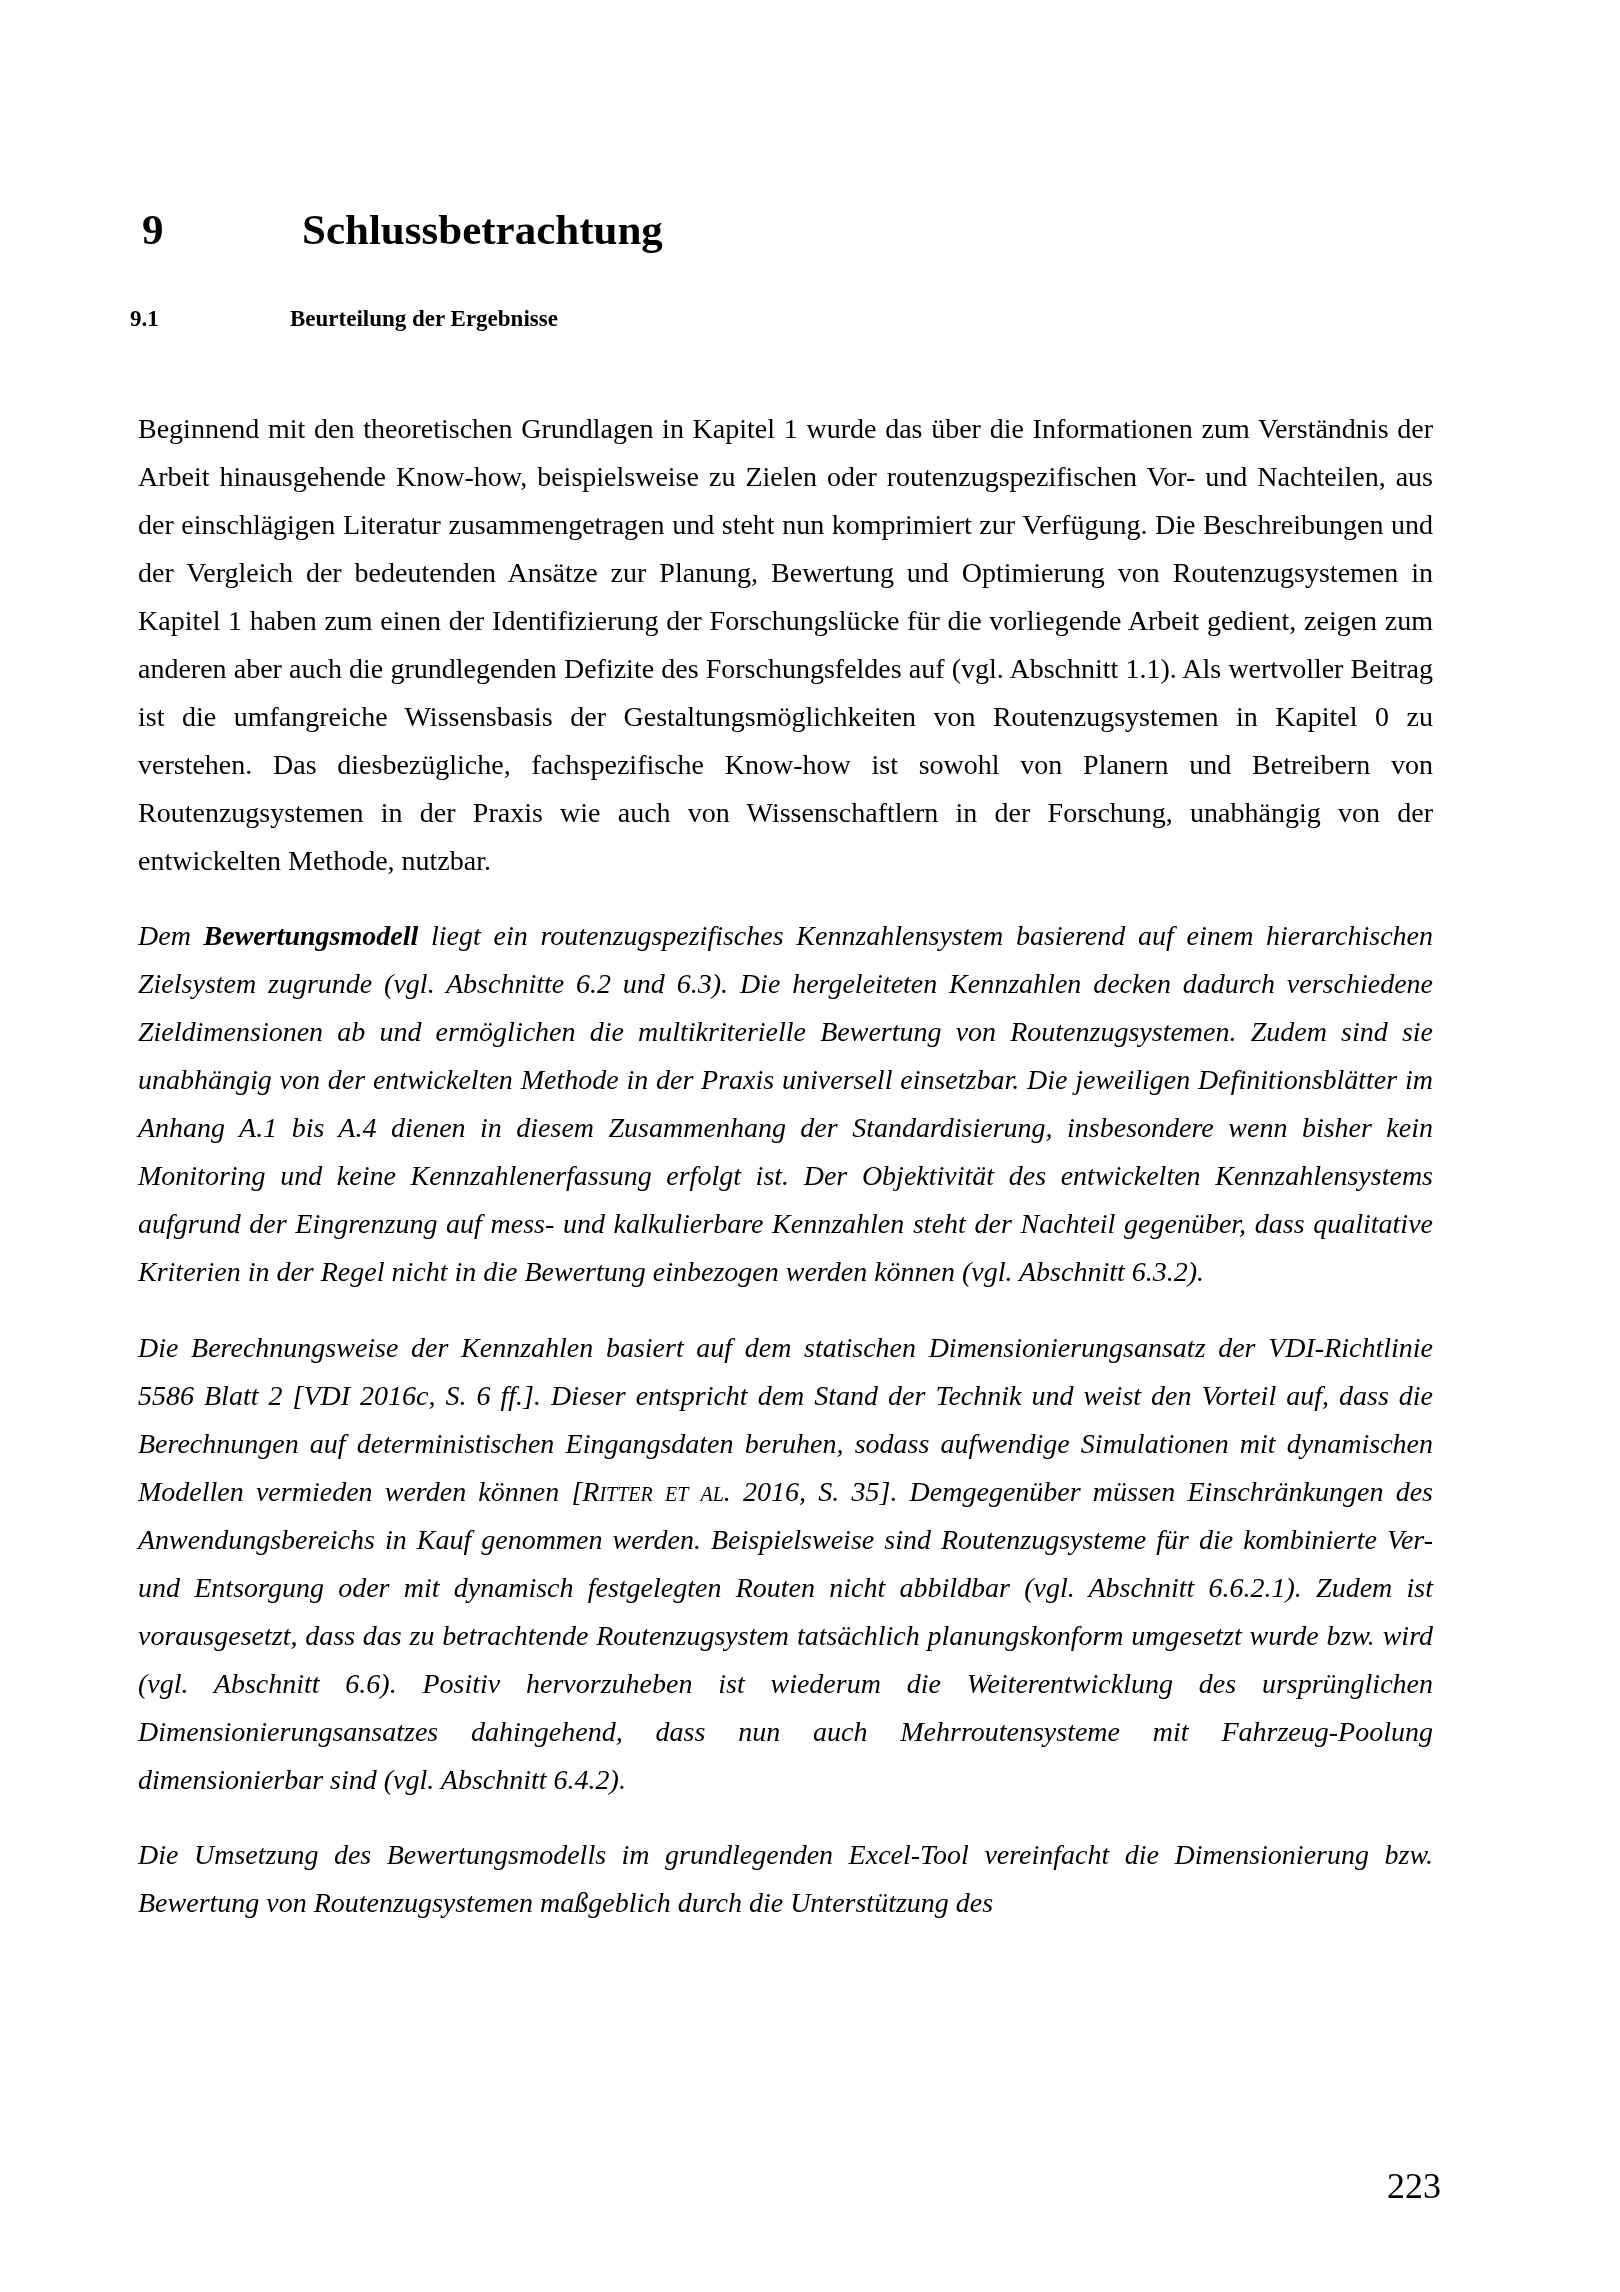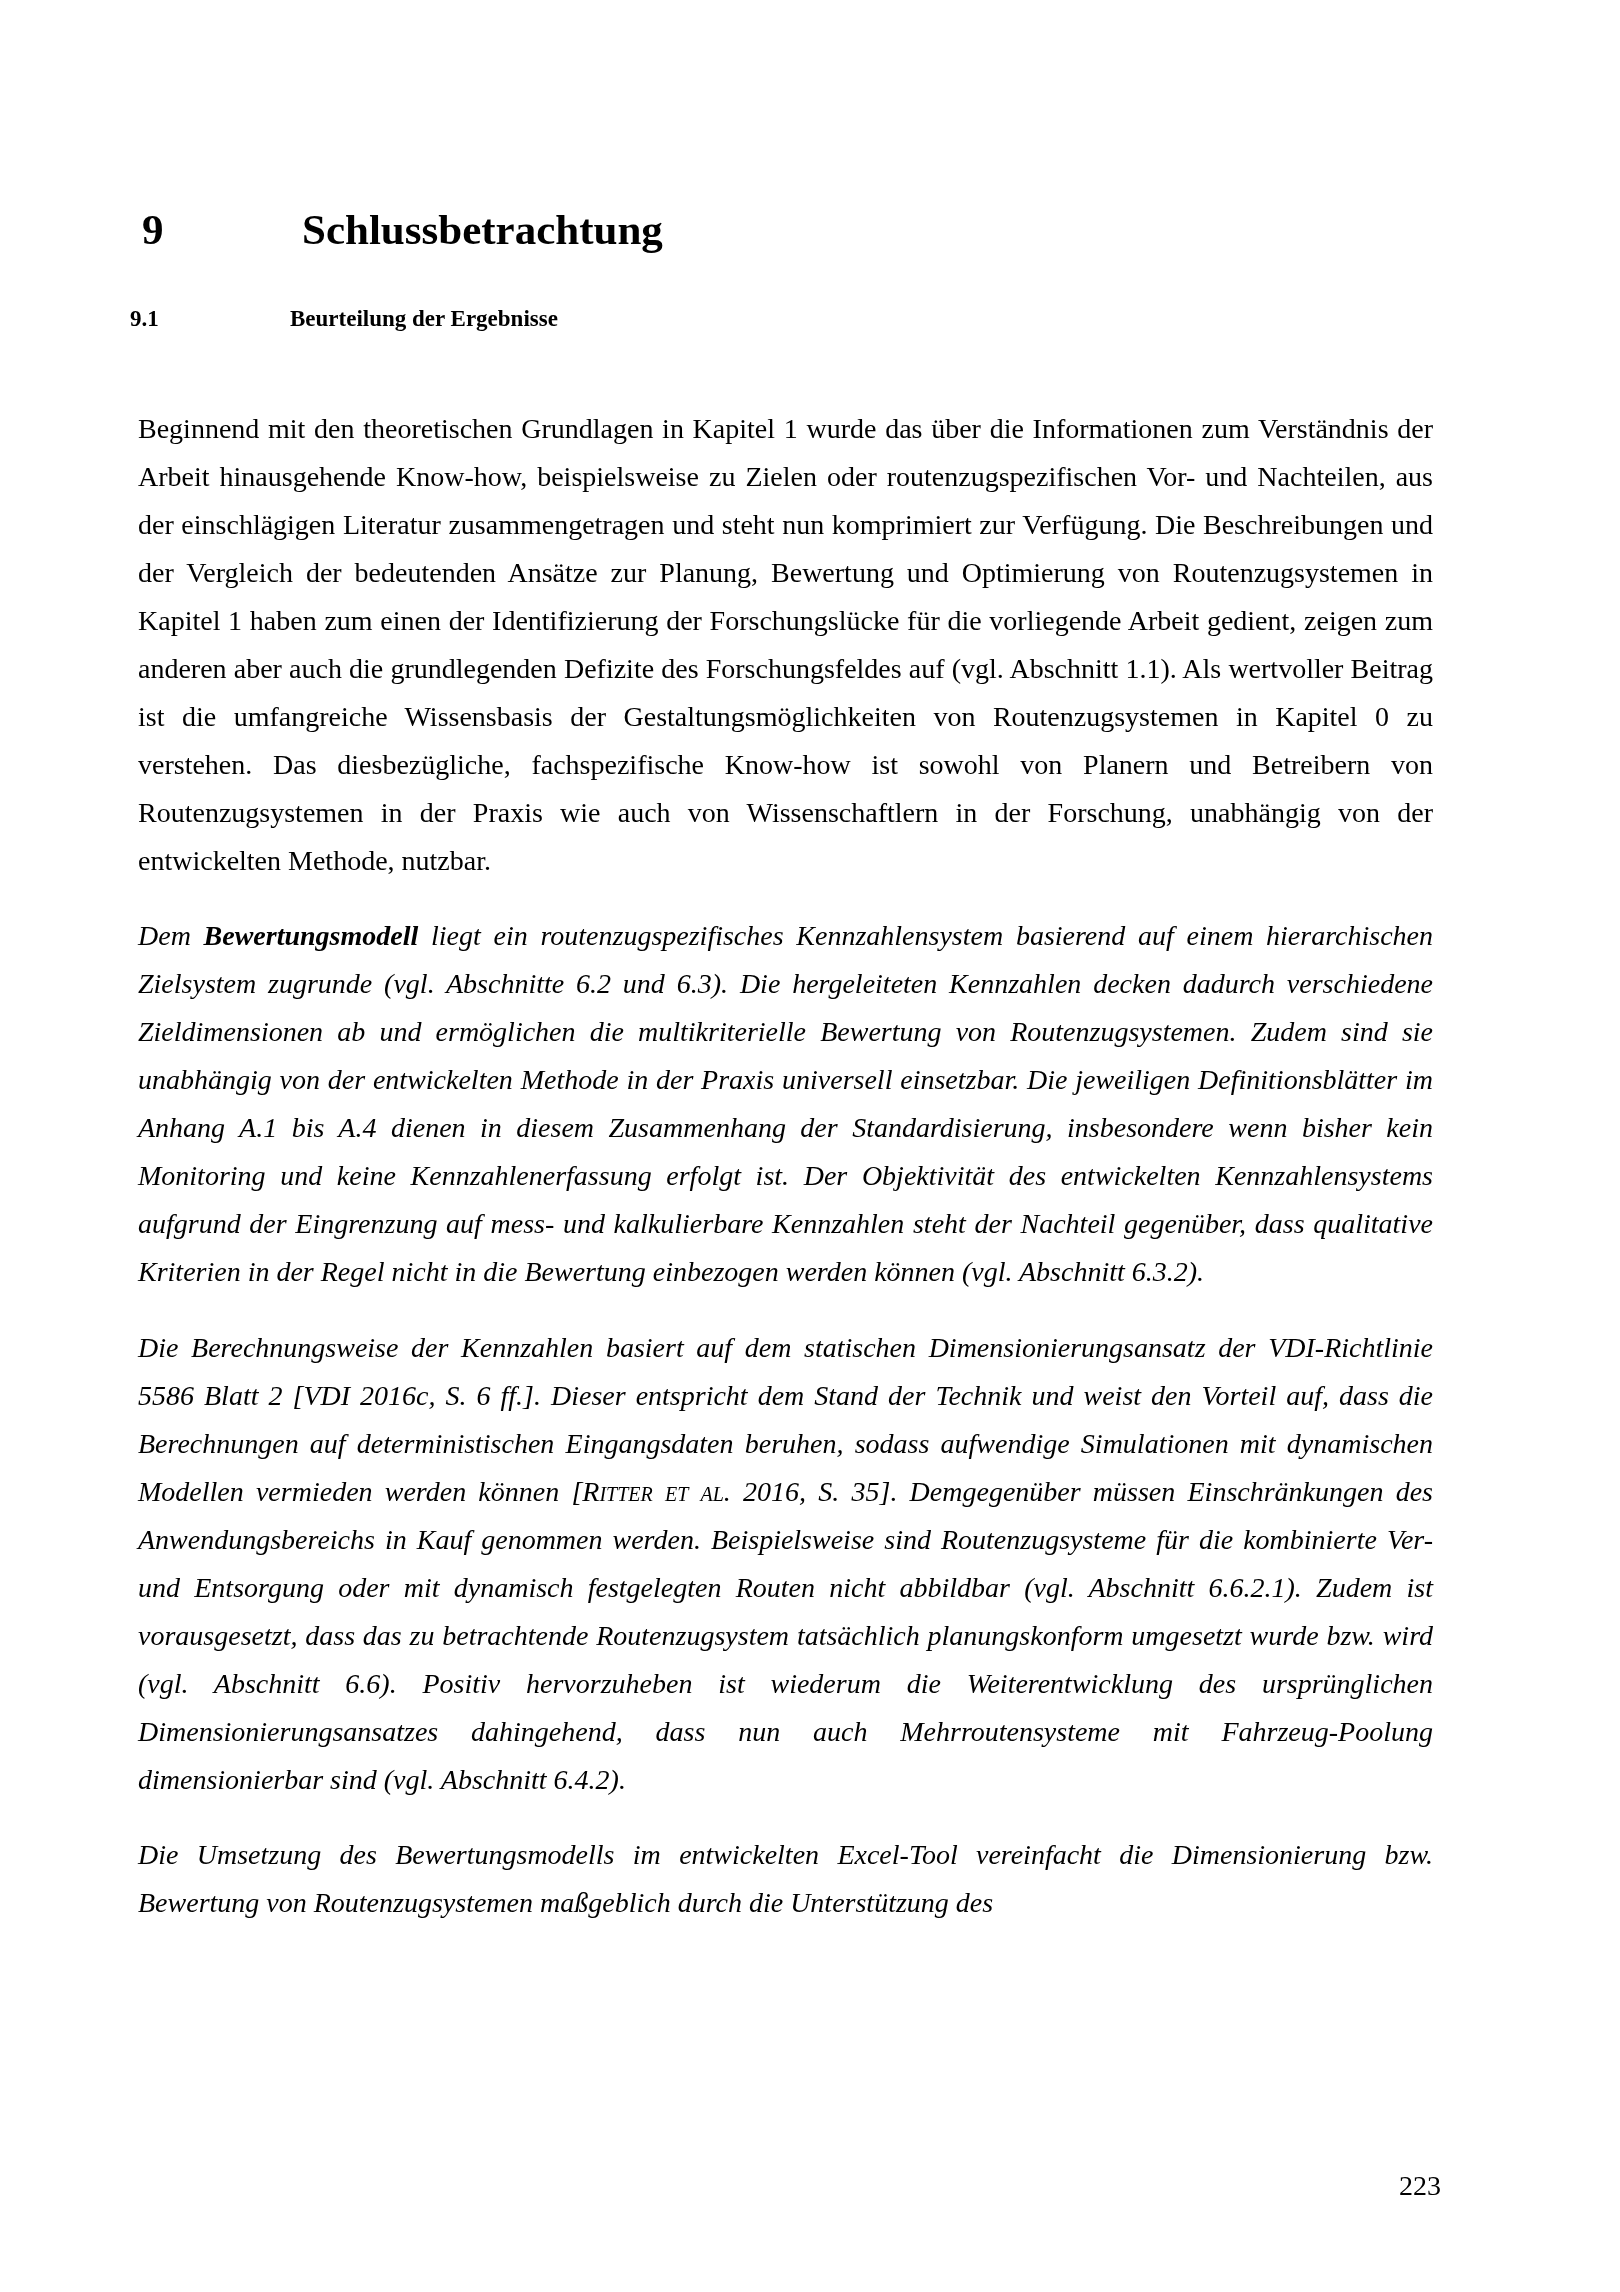--- a/index.html
+++ b/index.html
@@ -45,40 +45,40 @@
   .para { margin: 8px; }
   .para + .para { margin-top: 27.4px; font-style: italic; }
   .bold { font-weight: bold; }
   .smallcaps { font-variant: small-caps; }
   .page-number {
     position: absolute;
     top: 2162px;
     left: 130px;
     width: 1311px;
     text-align: right;
-    font-size: 28px;
+    font-size: 36px;
     line-height: 48px;
   }
 </style>
 </head>
 <body>
 
 <div class="page">
 
   <h1 class="chapter">
     <span class="num">9</span><span>Schlussbetrachtung</span>
   </h1>
 
   <h2 class="section">
     <span class="num">9.1</span><span>Beurteilung der Ergebnisse</span>
   </h2>
 
   <div class="content" id="paragraphs">
       <p class="para"><span>Beginnend mit den theoretischen Grundlagen in Kapitel 1 wurde das über die Informationen zum Verständnis der Arbeit hinausgehende Know-how, beispielsweise zu Zielen oder routenzugspezifischen Vor- und Nachteilen, aus der einschlägigen Literatur zusammengetragen und steht nun komprimiert zur Verfügung. Die Beschreibungen und der Vergleich der bedeutenden Ansätze zur Planung, Bewertung und Optimierung von Routenzugsystemen in Kapitel 1 haben zum einen der Identifizierung der Forschungslücke für die vorliegende Arbeit gedient, zeigen zum anderen aber auch die grundlegenden Defizite des Forschungsfeldes auf (vgl. Abschnitt 1.1). Als wertvoller Beitrag ist die umfangreiche Wissensbasis der Gestaltungsmöglichkeiten von Routenzugsystemen in Kapitel 0 zu verstehen. Das diesbezügliche, fachspezifische Know-how ist sowohl von Planern und Betreibern von Routenzugsystemen in der Praxis wie auch von Wissenschaftlern in der Forschung, unabhängig von der entwickelten Methode, nutzbar.</span></p>
       <p class="para"><span>Dem </span><span class="bold">Bewertungsmodell</span><span> liegt ein routenzugspezifisches Kennzahlensystem basierend auf einem hierarchischen Zielsystem zugrunde (vgl. Abschnitte 6.2 und 6.3). Die hergeleiteten Kennzahlen decken dadurch verschiedene Zieldimensionen ab und ermöglichen die multikriterielle Bewertung von Routenzugsystemen. Zudem sind sie unabhängig von der entwickelten Methode in der Praxis universell einsetzbar. Die jeweiligen Definitionsblätter im Anhang A.1 bis A.4 dienen in diesem Zusammenhang der Standardisierung, insbesondere wenn bisher kein Monitoring und keine Kennzahlenerfassung erfolgt ist. Der Objektivität des entwickelten Kennzahlensystems aufgrund der Eingrenzung auf mess- und kalkulierbare Kennzahlen steht der Nachteil gegenüber, dass qualitative Kriterien in der Regel nicht in die Bewertung einbezogen werden können (vgl. Abschnitt 6.3.2).</span></p>
       <p class="para"><span>Die Berechnungsweise der Kennzahlen basiert auf dem statischen Dimensionierungsansatz der VDI-Richtlinie 5586 Blatt 2 [VDI 2016c, S. 6 ff.]. Dieser entspricht dem Stand der Technik und weist den Vorteil auf, dass die Berechnungen auf deterministischen Eingangsdaten beruhen, sodass aufwendige Simulationen mit dynamischen Modellen vermieden werden können [</span><span class="smallcaps">Ritter et al.</span><span> 2016, S. 35]. Demgegenüber müssen Einschränkungen des Anwendungsbereichs in Kauf genommen werden. Beispielsweise sind Routenzugsysteme für die kombinierte Ver- und Entsorgung oder mit dynamisch festgelegten Routen nicht abbildbar (vgl. Abschnitt 6.6.2.1). Zudem ist vorausgesetzt, dass das zu betrachtende Routenzugsystem tatsächlich planungskonform umgesetzt wurde bzw. wird (vgl. Abschnitt 6.6). Positiv hervorzuheben ist wiederum die Weiterentwicklung des ursprünglichen Dimensionierungsansatzes dahingehend, dass nun auch Mehrroutensysteme mit Fahrzeug-Poolung dimensionierbar sind (vgl. Abschnitt 6.4.2).</span></p>
-      <p class="para"><span>Die Umsetzung des Bewertungsmodells im entwickelten Excel-Tool vereinfacht die Dimensionierung bzw. Bewertung von Routenzugsystemen maßgeblich durch die Unterstützung des</span></p>
+      <p class="para"><span>Die Umsetzung des Bewertungsmodells im grundlegenden Excel-Tool vereinfacht die Dimensionierung bzw. Bewertung von Routenzugsystemen maßgeblich durch die Unterstützung des</span></p>
     </div>
 
   <div class="page-number">223</div>
 
 </div>
 
 
 </body></html>

